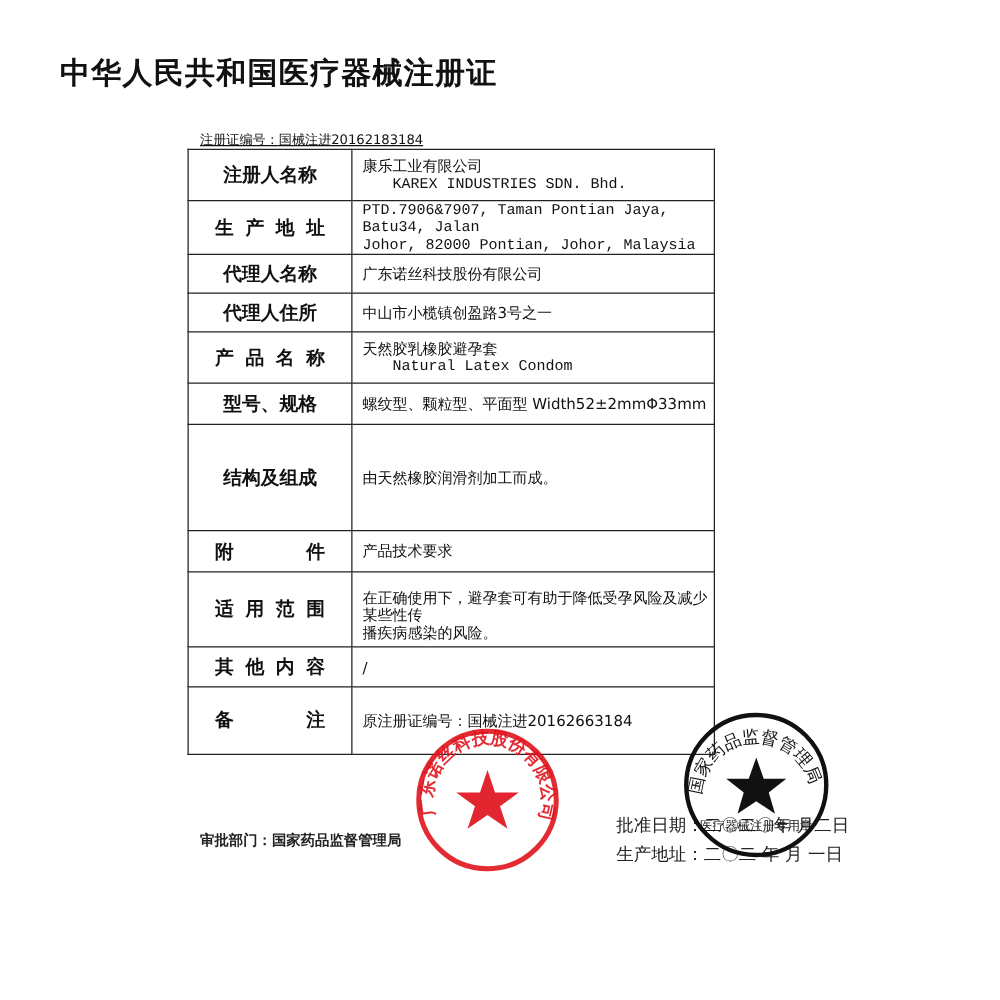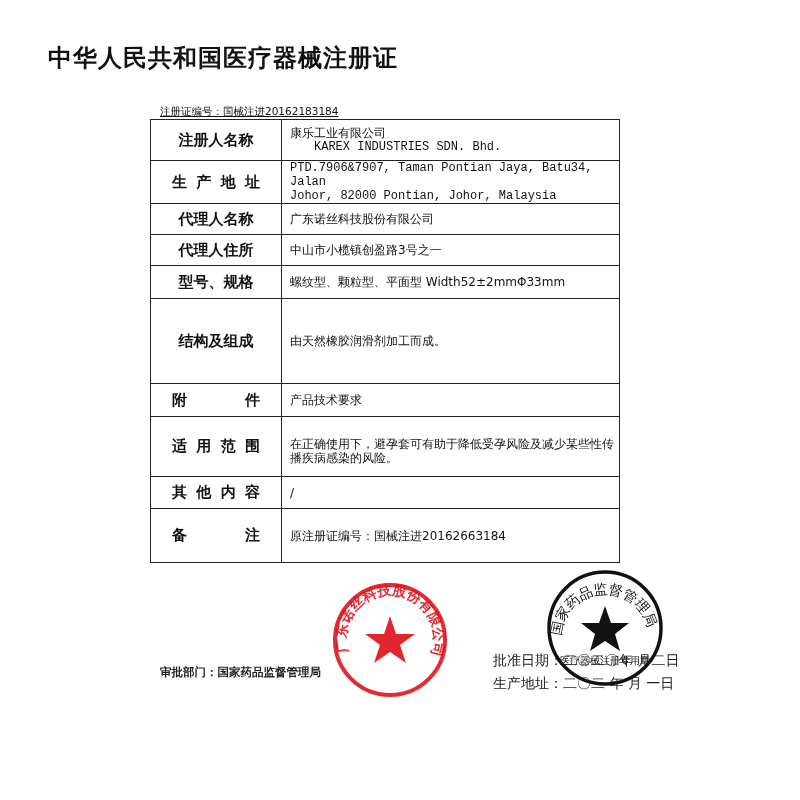--- a/index.html
+++ b/index.html
@@ -9,21 +9,21 @@
   }
   .title {
     position: absolute; top: 42px; left: 0; width: 800px; text-align: left;
     font-size: 24px; font-weight: bold; letter-spacing: 1px; color: #111; padding-left: 48px;
   }
   .cert-no {
     position: absolute; top: 105px; left: 160px; font-size: 10.5px; color: #111;
     text-decoration: underline; white-space: nowrap; text-align: center;
   }
   table.cert {
-    position: absolute; top: 119px; left: 150px; width: 470px;
+    position: absolute; top: 119px; left: 150px; width: 422px;
     border-collapse: collapse; table-layout: fixed;
   }
   table.cert td {
     border: 1.6px solid #222; padding: 0; vertical-align: middle;
   }
   td.label {
     width: 130px; text-align: center; font-weight: bold; font-size: 15px; color: #111;
   }
   td.label .spread { display: inline-block; width: 88px; text-align: justify; text-align-last: justify; }
   td.value {
@@ -65,20 +65,27 @@
     <td class="label"><span>代理人名称</span></td>
     <td class="value">
           <div>广东诺丝科技股份有限公司</div>
         </td>
   </tr>
   <tr style="height:31px">
     <td class="label"><span>代理人住所</span></td>
     <td class="value">
           <div>中山市小榄镇创盈路3号之一</div>
         </td>
+  </tr>
+  <tr style="height:41px">
+    <td class="label"><span class="spread">产品名称</span></td>
+    <td class="value">
+      <div>天然胶乳橡胶避孕套</div>
+      <div class="mono">Natural Latex Condom</div>
+    </td>
   </tr>
   <tr style="height:33px">
     <td class="label"><span>型号、规格</span></td>
     <td class="value">
           <div>螺纹型、颗粒型、平面型 Width52±2mmΦ33mm</div>
         </td>
   </tr>
   <tr style="height:85px">
     <td class="label"><span>结构及组成</span></td>
     <td class="value">

